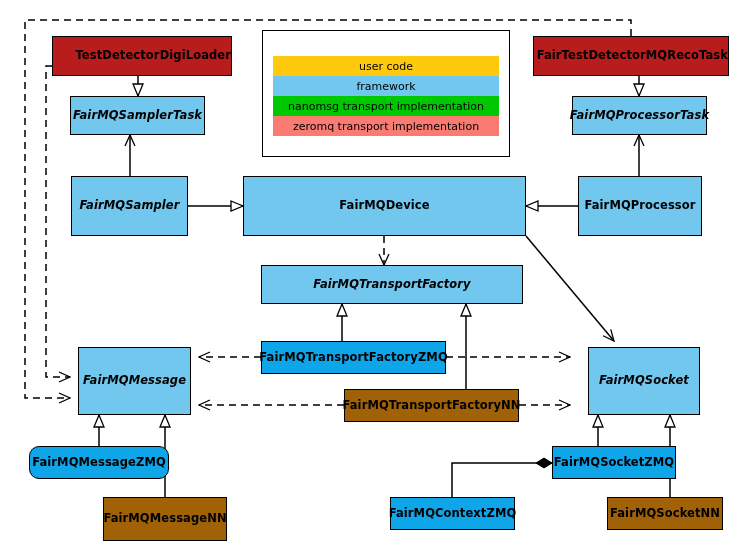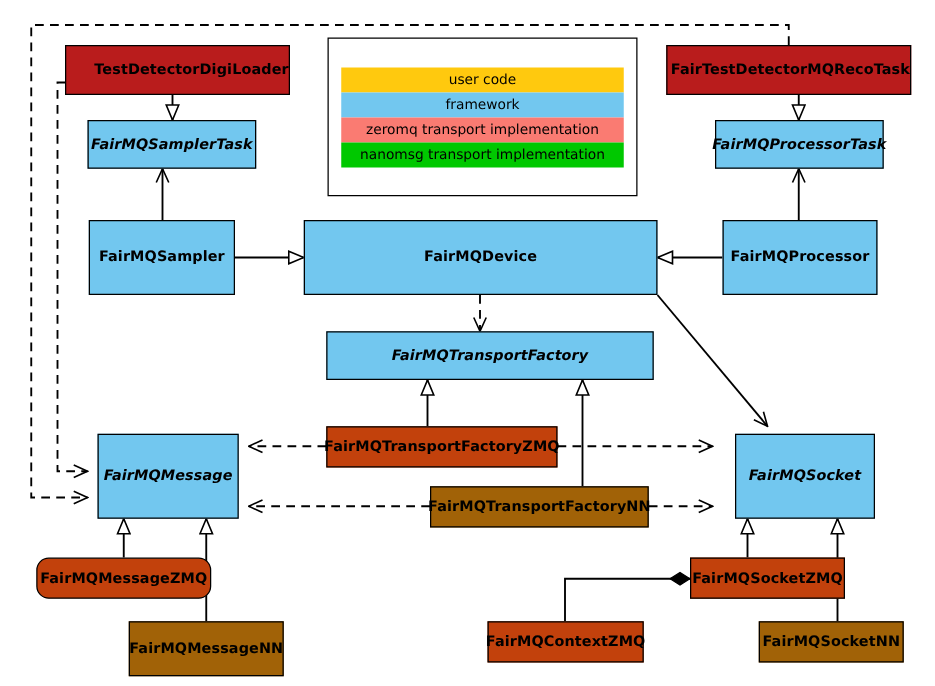--- a/index.html
+++ b/index.html
@@ -7,26 +7,26 @@
        font-family:"DejaVu Sans","Liberation Sans",sans-serif;}
   #canvas{position:relative;width:748px;height:549px;}
   svg#wires{position:absolute;left:0;top:0;width:748px;height:549px;}
   .node{position:absolute;box-sizing:border-box;border:1.6px solid #000;
         display:flex;align-items:center;justify-content:center;
         text-align:center;font-size:11.5px;font-weight:bold;color:#000;
         line-height:1.15;letter-spacing:.1px;}
   .node.abstract{font-style:italic;}
   .c-user{background:#b91c1c;justify-content:flex-end;}
   .c-fw{background:#72C7EF;}
-  .c-zmq{background:#c2410c;}
+  .c-zmq{background:#0ea5e9;}
   .c-nn{background:#a16207;}
   #legend{position:absolute;left:262px;top:30px;width:248px;height:127px;
           background:#fff;border:1.6px solid #000;box-sizing:border-box;
-          padding:4px 10px;display:flex;flex-direction:column;
-          justify-content:center;}
+          padding:20px 10px;display:flex;flex-direction:column;
+          justify-content:flex-end;}
   .legend-row{height:20px;display:flex;align-items:center;justify-content:center;
               font-size:11px;font-weight:normal;color:#000;}
 </style>
 </head>
 <body>
 
 <div id="canvas">
 
   <svg id="wires" viewBox="0 0 748 549">
     <defs>
@@ -88,36 +88,36 @@
     </g>
   </svg>
 
   <div id="legend">
     <div class="legend-row" style="background:#FFC90E;">
         <span>user code</span>
       </div>
     <div class="legend-row" style="background:#72C7EF;">
         <span>framework</span>
       </div>
+    <div class="legend-row" style="background:#00C800;">
+        <span>nanomsg transport implementation</span>
+      </div>
     <div class="legend-row" style="background:#FA7B72;">
         <span>zeromq transport implementation</span>
-      </div>
-    <div class="legend-row" style="background:#00C800;">
-        <span>nanomsg transport implementation</span>
       </div>
   </div>
 
   <div id="nodes">
       <div class="node c-user" style="left: 52px; top: 36px; width: 180px; height: 40px;">
         <span>TestDetectorDigiLoader</span>
       </div>
       <div class="node c-fw abstract" style="left: 70px; top: 96px; width: 135px; height: 39px;">
         <span>FairMQSamplerTask</span>
       </div>
-      <div class="node c-fw" style="left: 71px; top: 176px; width: 117px; height: 60px;">
+      <div class="node c-fw" style="left: 71px; top: 176px; width: 117px; height: 60px; font-style: italic;">
         <span>FairMQSampler</span>
       </div>
       <div class="node c-fw" style="left: 243px; top: 176px; width: 283px; height: 60px;">
         <span>FairMQDevice</span>
       </div>
       <div class="node c-fw" style="left: 578px; top: 176px; width: 124px; height: 60px;">
         <span>FairMQProcessor</span>
       </div>
       <div class="node c-user" style="left: 533px; top: 36px; width: 196px; height: 40px;">
         <span>FairTestDetectorMQRecoTask</span>

